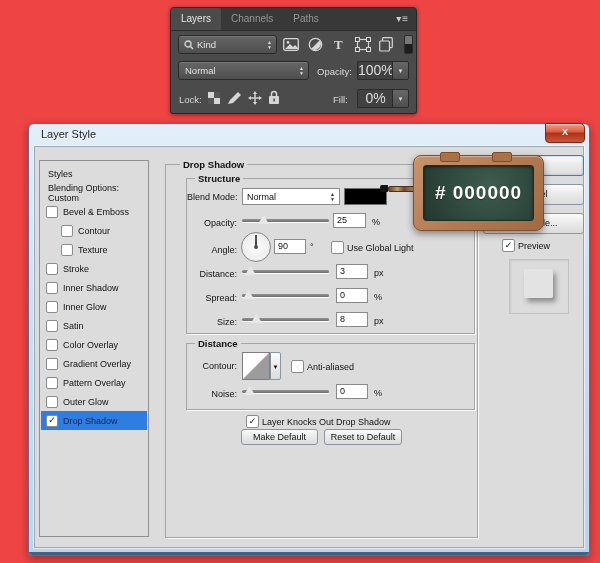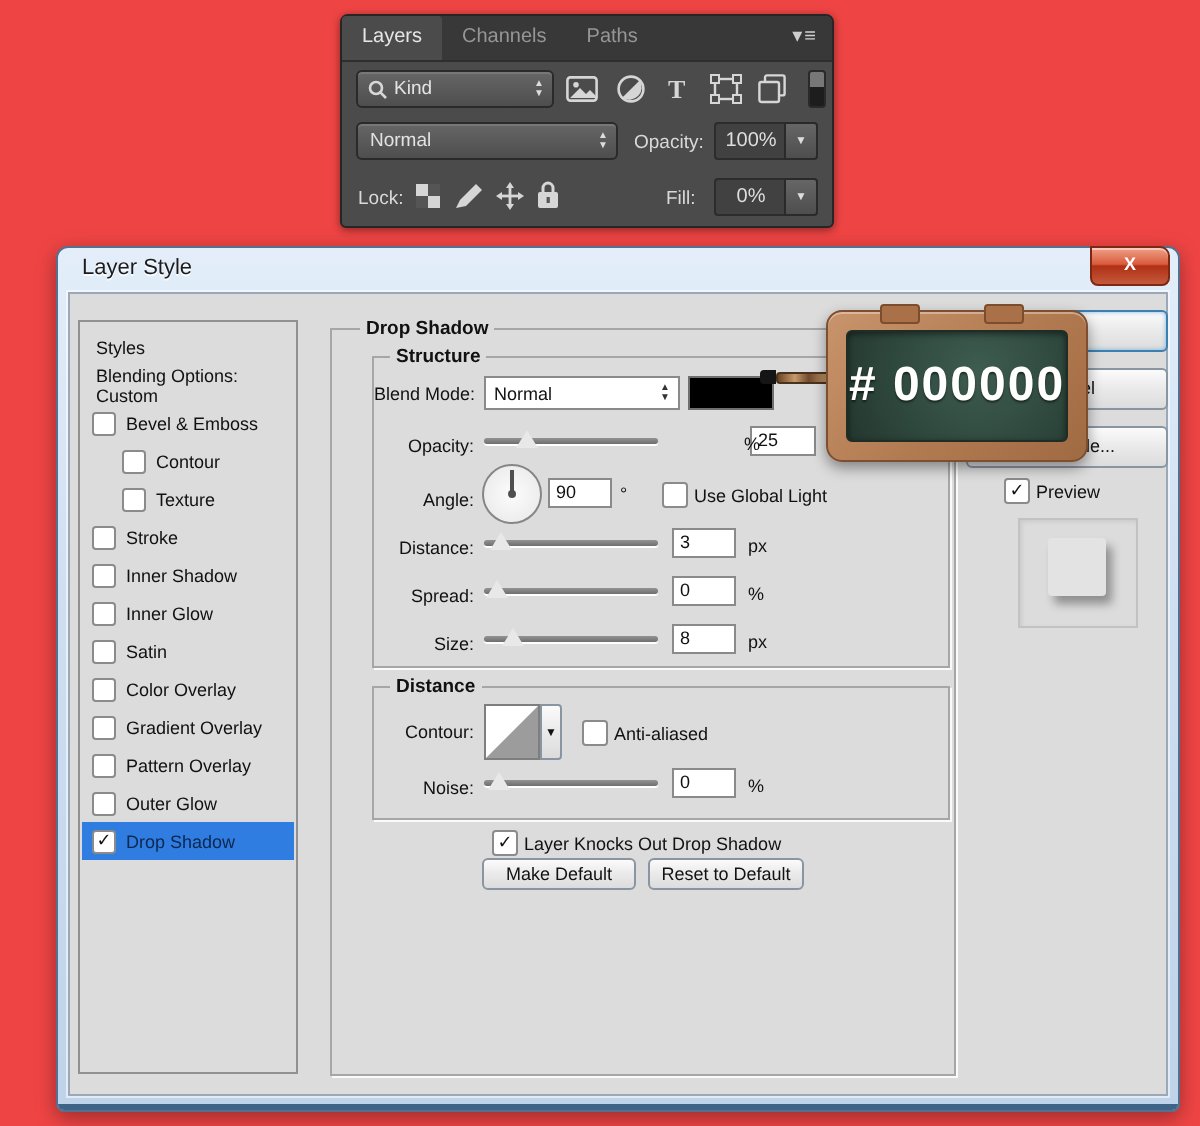--- a/index.html
+++ b/index.html
@@ -13,21 +13,21 @@
   .tab{font-size:10px;line-height:22px;padding:0 10px;color:#969696;cursor:default;}
   .tab.active{background:#4b4b4b;color:#e6e6e6;border-radius:2px 2px 0 0;}
   .pmenu{margin-left:auto;color:#cfcfcf;font-size:10px;line-height:22px;padding-right:7px;letter-spacing:1px;}
   .pdrop{background:linear-gradient(#666,#4e4e4e);border:1px solid #2a2a2a;border-radius:3px;color:#e3e3e3;
     font-size:9.5px;position:absolute;display:flex;align-items:center;box-sizing:border-box;
     box-shadow:inset 0 1px 0 rgba(255,255,255,.12);}
   .updn{display:flex;flex-direction:column;font-size:5px;line-height:4.5px;color:#ddd;margin-left:auto;
     padding:0 4px;}
   .ptext{font-size:9.5px;color:#d9d9d9;position:absolute;white-space:nowrap;}
   .pval{position:absolute;background:#414141;border:1px solid #2c2c2c;border-right:none;color:#dedede;
-    font-size:10px;text-align:center;border-radius:2px 0 0 2px;box-sizing:border-box;}
+    font-size:14px;text-align:center;border-radius:2px 0 0 2px;box-sizing:border-box;}
   .parw{position:absolute;background:linear-gradient(#666,#4e4e4e);border:1px solid #2a2a2a;
     border-radius:0 2px 2px 0;color:#ddd;font-size:6px;text-align:center;box-sizing:border-box;}
   .picon{position:absolute;}
   
   #dialog{position:absolute;left:28px;top:123px;width:562px;height:433px;box-sizing:border-box;
     border:1px solid #52708f;border-radius:6px 6px 4px 4px;
     background:linear-gradient(180deg,#e3eefa 0%,#cfdff1 40%,#bed3e9 100%);
     box-shadow:0 3px 10px rgba(0,0,0,.35);}
   #dlg-bottom{position:absolute;left:0;right:0;bottom:0;height:3px;background:#3f6287;border-radius:0 0 3px 3px;}
   #dlg-title{position:absolute;left:12px;top:4px;font-size:11px;color:#1c1c1c;text-shadow:0 1px 0 rgba(255,255,255,.85);}
@@ -67,21 +67,21 @@
   .ddud{margin-left:auto;display:flex;flex-direction:column;font-size:5px;line-height:4.5px;color:#333;padding:0 4px;}
   
   #badge{position:absolute;left:413px;top:155px;width:131px;height:76px;z-index:30;
     background:linear-gradient(135deg,#c8946c 0%,#b27a51 55%,#a06a42 100%);
     border:1px solid #7d4f2f;border-radius:8px;box-shadow:0 3px 7px rgba(0,0,0,.4),inset 0 1px 0 rgba(255,255,255,.35);
     box-sizing:border-box;}
   #board{position:absolute;left:9px;top:9px;right:9px;bottom:9px;border-radius:3px;
     background:radial-gradient(circle at 60% 35%,#3e5c50 0%,#2e473d 60%,#24372f 100%);
     border:1px solid #1e2d26;box-shadow:inset 0 1px 3px rgba(0,0,0,.5);
     display:flex;align-items:center;justify-content:center;}
-  #board span{color:#fff;font-weight:bold;font-size:24px;letter-spacing:1px;text-shadow:0 1px 1px rgba(0,0,0,.5);}
+  #board span{color:#fff;font-weight:bold;font-size:19px;letter-spacing:1px;text-shadow:0 1px 1px rgba(0,0,0,.5);}
   .hinge{position:absolute;top:-4px;width:18px;height:8px;background:#aa7048;border:1px solid #7d4e2d;
     border-radius:2px;}
   #brush{position:absolute;left:380px;top:185px;width:38px;height:7px;z-index:25;display:flex;}
   #brush .tip{width:8px;height:7px;background:#151515;border-radius:2px 0 0 2px;}
   #brush .handle{flex:1;height:6px;margin-top:.5px;border-radius:2px;border:1px solid #4a331e;box-sizing:border-box;
     background:linear-gradient(90deg,#6d4526,#c59a6d 30%,#6f4a2c 55%,#b98f63 85%,#8a5f3d);}
   #swatch{position:absolute;background:#000;border:1px solid #6f6f6f;box-sizing:border-box;}
   #dial{position:absolute;width:30px;height:30px;border-radius:50%;border:1px solid #868686;
     background:radial-gradient(#fcfcfc,#e7e7e7);box-sizing:border-box;}
   #dial .needle{position:absolute;left:13px;top:2px;width:2px;height:12px;background:#4f4f4f;}
@@ -252,21 +252,21 @@
                 <span>▼</span>
               </span>
           </div>
           <div id="swatch" style="left:157px;top:9px;width:43px;height:17px;"></div>
 
           <div class="fl r" style="top:39px">Opacity:</div>
           <div class="slider" style="left:55px;top:36px;width:87px;">
               <div class="track"></div>
               <div class="thumb" style="left:16px"></div>
             </div>
-          <div class="vbox" style="left:146px;top:34px;width:33px;margin-left:42px;">25</div>
+          <div class="vbox" style="left:146px;top:34px;width:33px;">25</div>
           <div class="fl" style="left:185px;top:38px">%</div>
 
           <div class="fl r" style="top:66px">Angle:</div>
           <div id="dial" style="left:54px;top:53px;">
               <div class="needle"></div>
               <div class="dot"></div>
             </div>
           <div class="vbox" style="left:87px;top:60px;width:32px;">90</div>
           <div class="fl" style="left:123px;top:63px">°</div>
           <div class="cb" style="left:144px;top:62px"></div>

